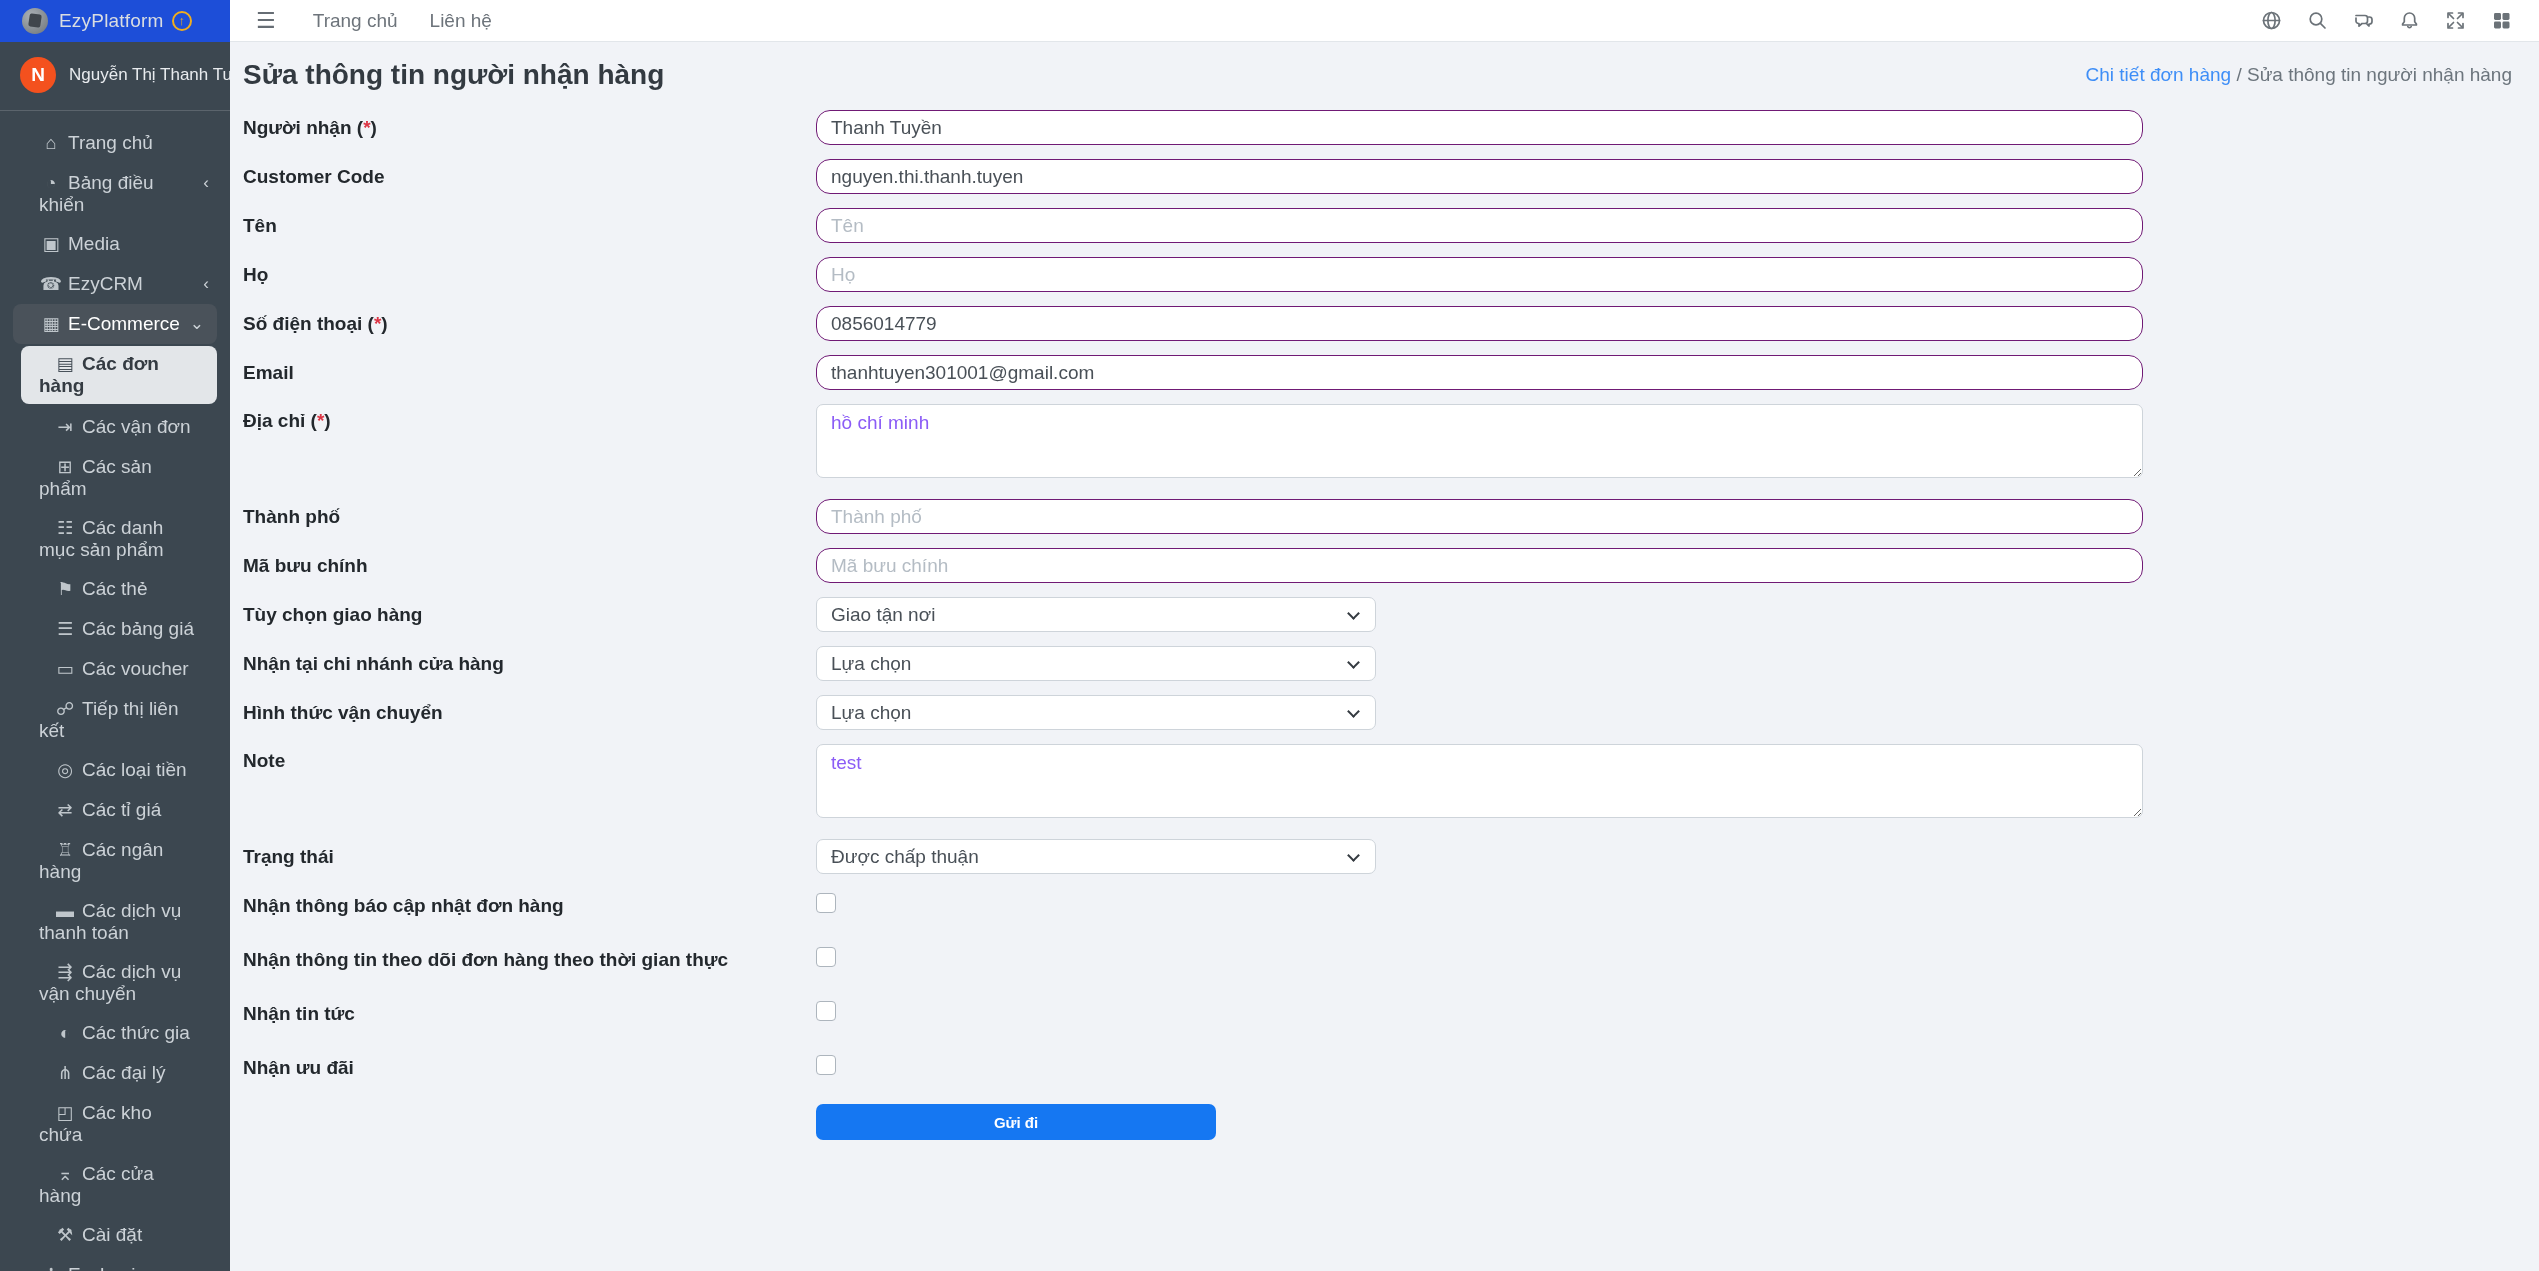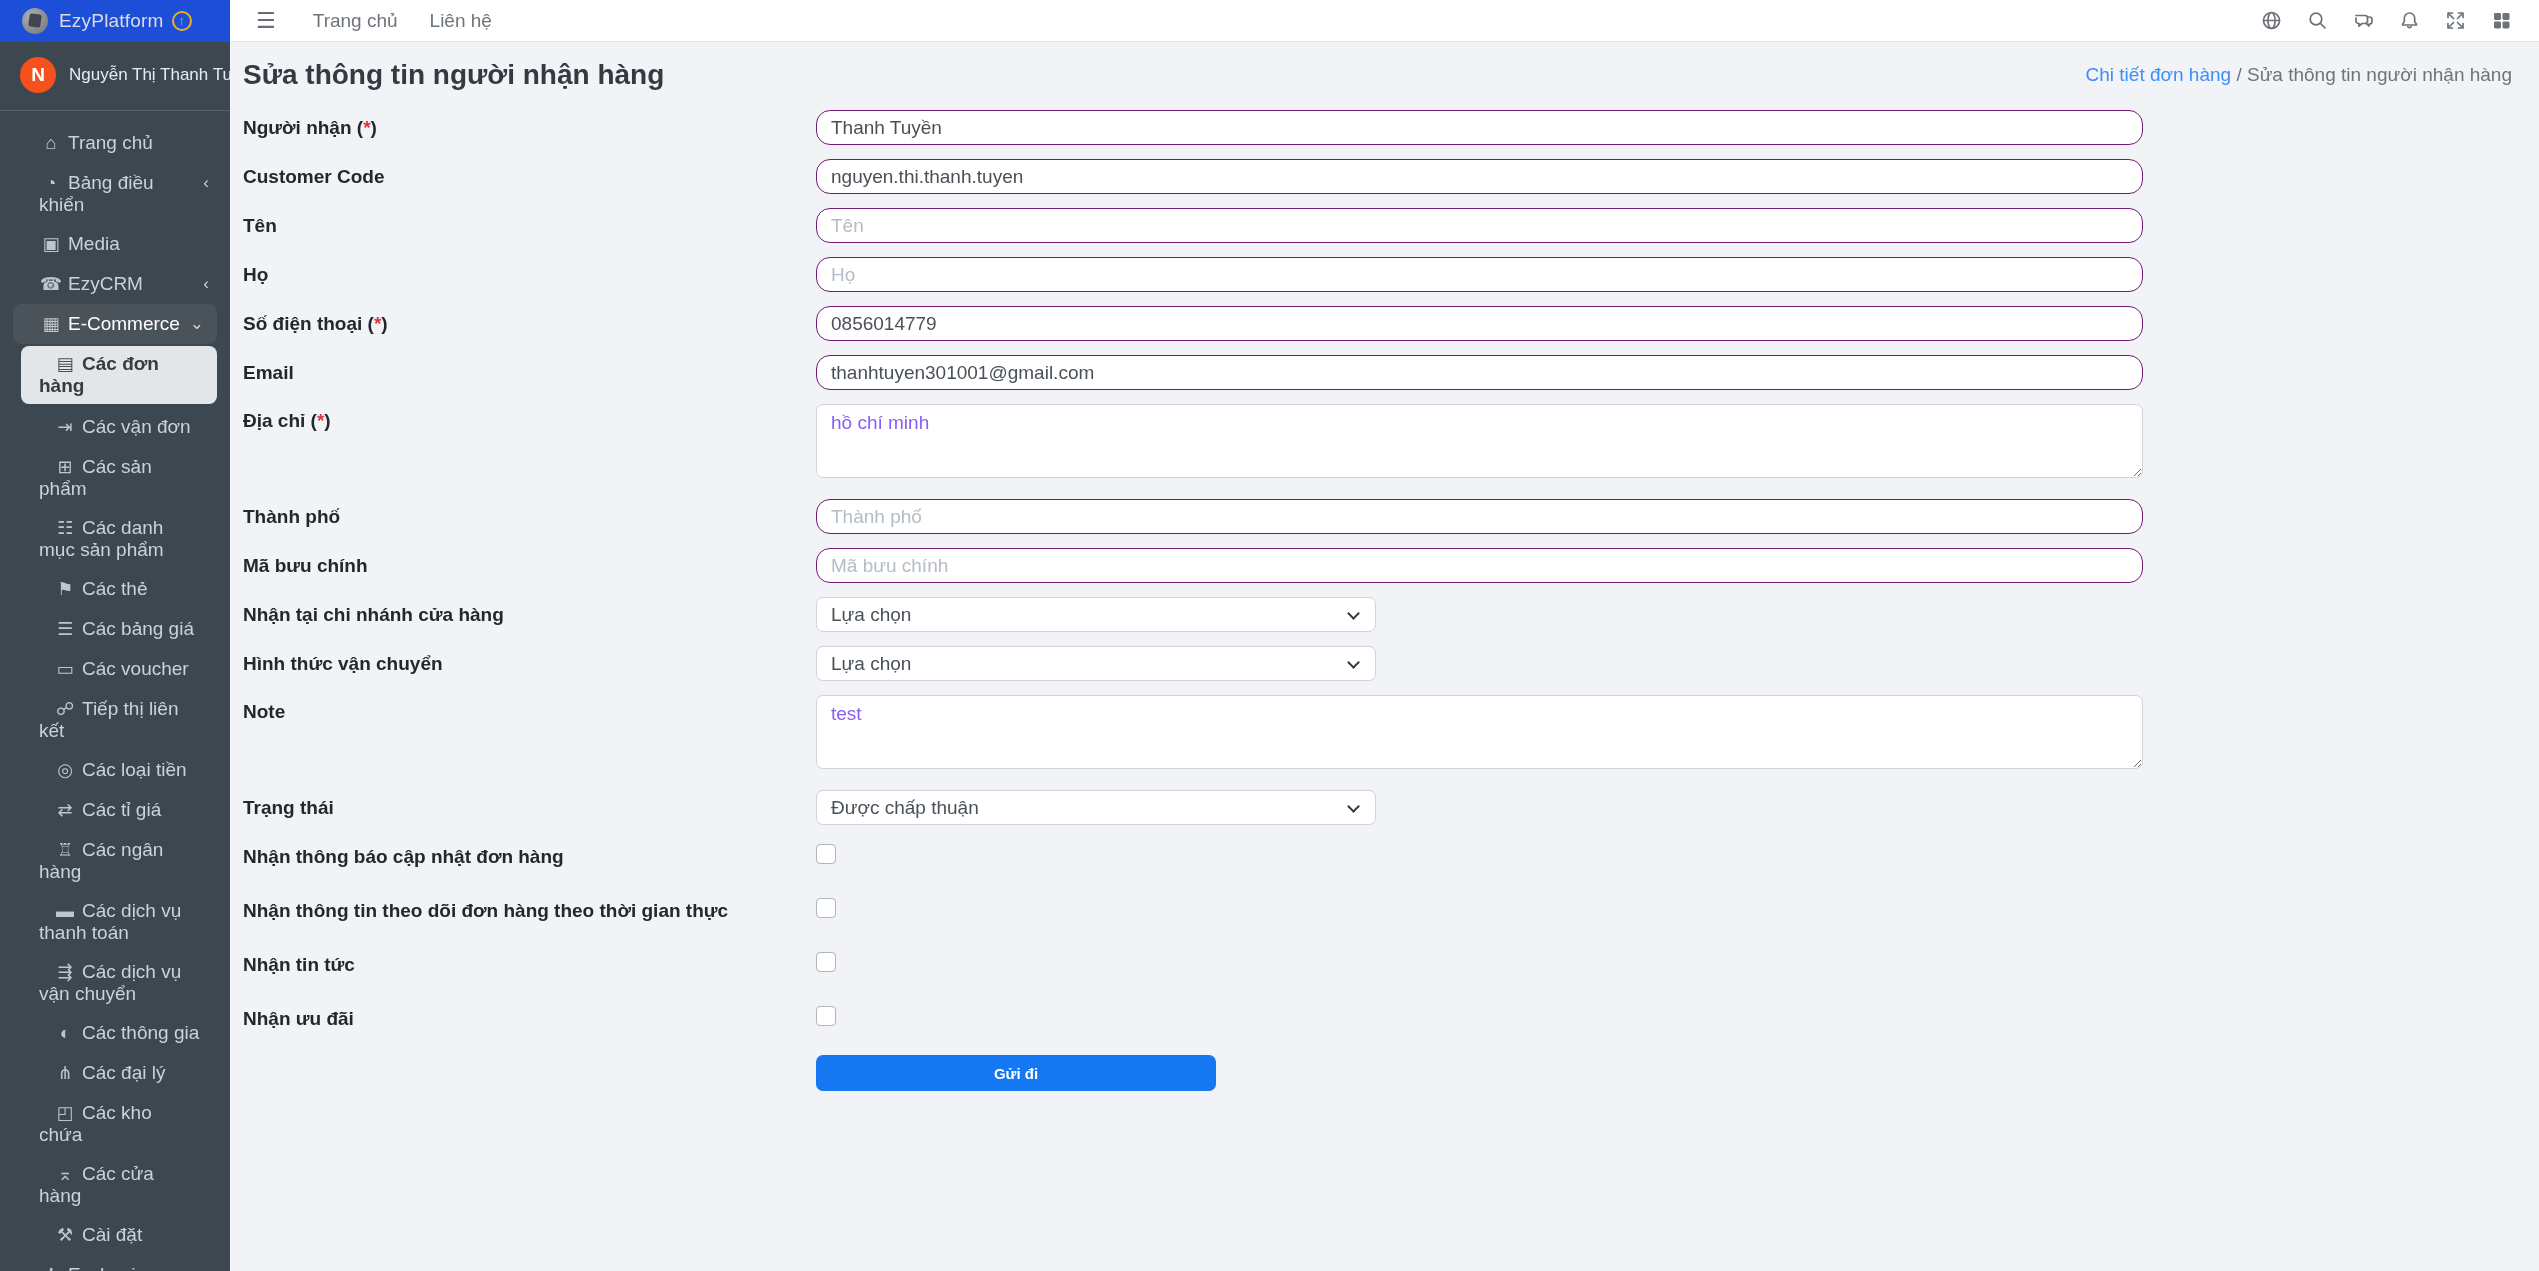--- a/index.html
+++ b/index.html
@@ -144,21 +144,21 @@
       <div class="s-item child"><span class="ic">☷</span><span class="lb">Các danh mục sản phẩm</span></div>
       <div class="s-item child"><span class="ic">⚑</span><span class="lb">Các thẻ</span></div>
       <div class="s-item child"><span class="ic">☰</span><span class="lb">Các bảng giá</span></div>
       <div class="s-item child"><span class="ic">▭</span><span class="lb">Các voucher</span></div>
       <div class="s-item child"><span class="ic">☍</span><span class="lb">Tiếp thị liên kết</span></div>
       <div class="s-item child"><span class="ic">◎</span><span class="lb">Các loại tiền</span></div>
       <div class="s-item child"><span class="ic">⇄</span><span class="lb">Các tỉ giá</span></div>
       <div class="s-item child"><span class="ic">♖</span><span class="lb">Các ngân hàng</span></div>
       <div class="s-item child"><span class="ic">▬</span><span class="lb">Các dịch vụ thanh toán</span></div>
       <div class="s-item child"><span class="ic">⇶</span><span class="lb">Các dịch vụ vận chuyển</span></div>
-      <div class="s-item child"><span class="ic">◐</span><span class="lb">Các thông gia</span></div>
+      <div class="s-item child"><span class="ic">◐</span><span class="lb">Các thức gia</span></div>
       <div class="s-item child"><span class="ic">⋔</span><span class="lb">Các đại lý</span></div>
       <div class="s-item child"><span class="ic">◰</span><span class="lb">Các kho chứa</span></div>
       <div class="s-item child"><span class="ic">⌅</span><span class="lb">Các cửa hàng</span></div>
       <div class="s-item child"><span class="ic">⚒</span><span class="lb">Cài đặt</span></div>
       <div class="s-item"><span class="ic">♟</span><span class="lb">EzyLogin</span><span class="chev">‹</span></div>
     </div>
 </div>
 
 <div class="content">
   <div class="pagehead">
@@ -196,20 +196,29 @@
       </div>
       <div class="frow input">
         <div class="flabel"><span>Thành phố</span></div>
         <div class="fctl"><input class="fi" placeholder="Thành phố" style=""></div>
       </div>
       <div class="frow input">
         <div class="flabel"><span>Mã bưu chính</span></div>
         <div class="fctl"><input class="fi" placeholder="Mã bưu chính" style=""></div>
       </div>
       <div class="frow select">
+        <div class="flabel"><span>Tùy chọn giao hàng</span></div>
+        <div class="fctl">
+          <div class="sel">
+            <span class="selval">Giao tận nơi</span>
+            <span class="caret"></span>
+          </div>
+        </div>
+      </div>
+      <div class="frow select">
         <div class="flabel"><span>Nhận tại chi nhánh cửa hàng</span></div>
         <div class="fctl">
           <div class="sel">
             <span class="selval">Lựa chọn</span>
             <span class="caret"></span>
           </div>
         </div>
       </div>
       <div class="frow select">
         <div class="flabel"><span>Hình thức vận chuyển</span></div>

